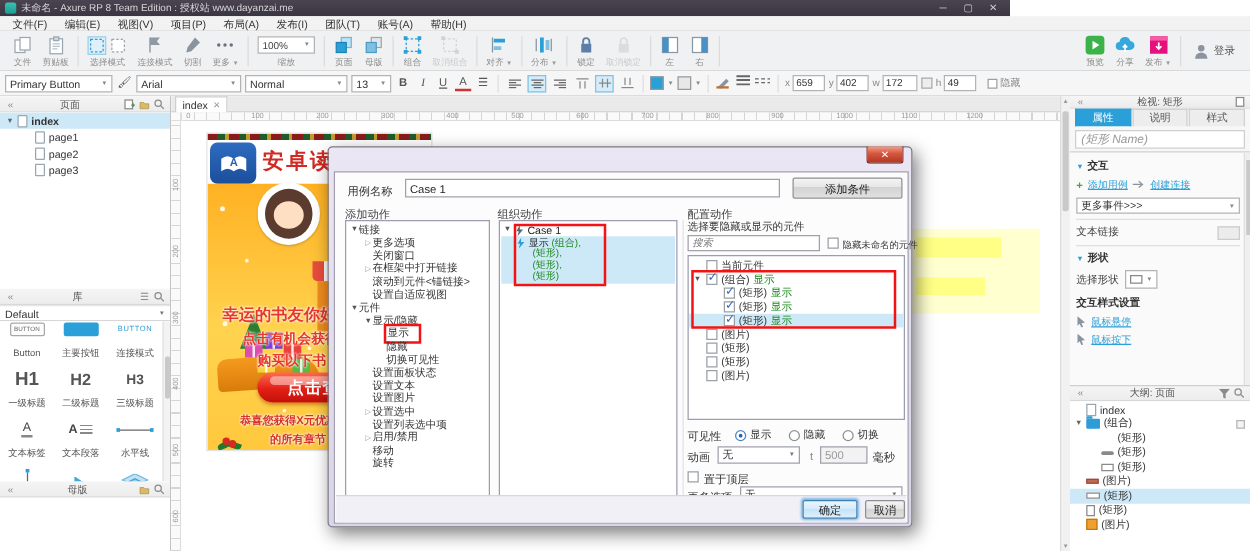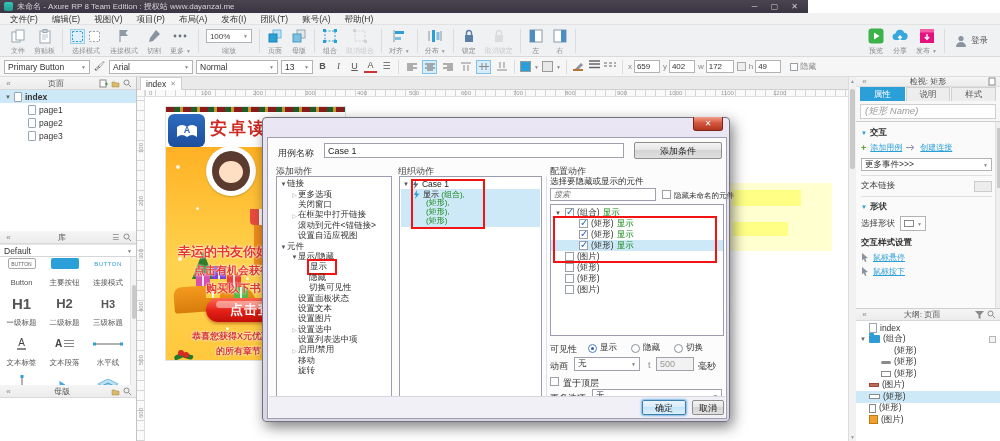--- a/index.html
+++ b/index.html
@@ -1061,20 +1061,25 @@
       </div>
 
       <div style="position:absolute;left:278px;top:38px;width:1px;height:222px;background:#e2dfea"></div>
 
       <div class="dl" style="left:282px;top:38px;font-size:8.5px">选择要隐藏或显示的元件</div>
       <input class="txt search-ph" style="left: 282px; top: 50px; width: 106px; height: 13px; font-size: 8px;" placeholder="搜索">
       <span class="cb" style="position:absolute;left:394px;top:52px"></span>
       <div class="dl" style="left:406px;top:53px;font-size:7.5px">隐藏未命名的元件</div>
       <div class="dlist" id="cfg-list" style="left:282px;top:66px;width:174px;height:132px;padding-top:2px">
         <div class="annot" style="left:2px;top:11px;width:164px;height:47px"></div>
+      <div class="cfg-row" style="padding-left: 4px;">
+            <span style="width:7px"></span>
+            <span class="cb"></span>
+            <span>当前元件</span>
+          </div>
           <div class="cfg-row" style="padding-left: 4px;">
             <span class="ar" style="font-size:6px;color:#555;width:7px">▼</span>
             <span class="cb on"></span>
             <span>(组合)</span>
             <span class="green">显示</span>
           </div>
           <div class="cfg-row" style="padding-left: 18px;">
             <span style="width:7px"></span>
             <span class="cb on"></span>
             <span>(矩形)</span>

